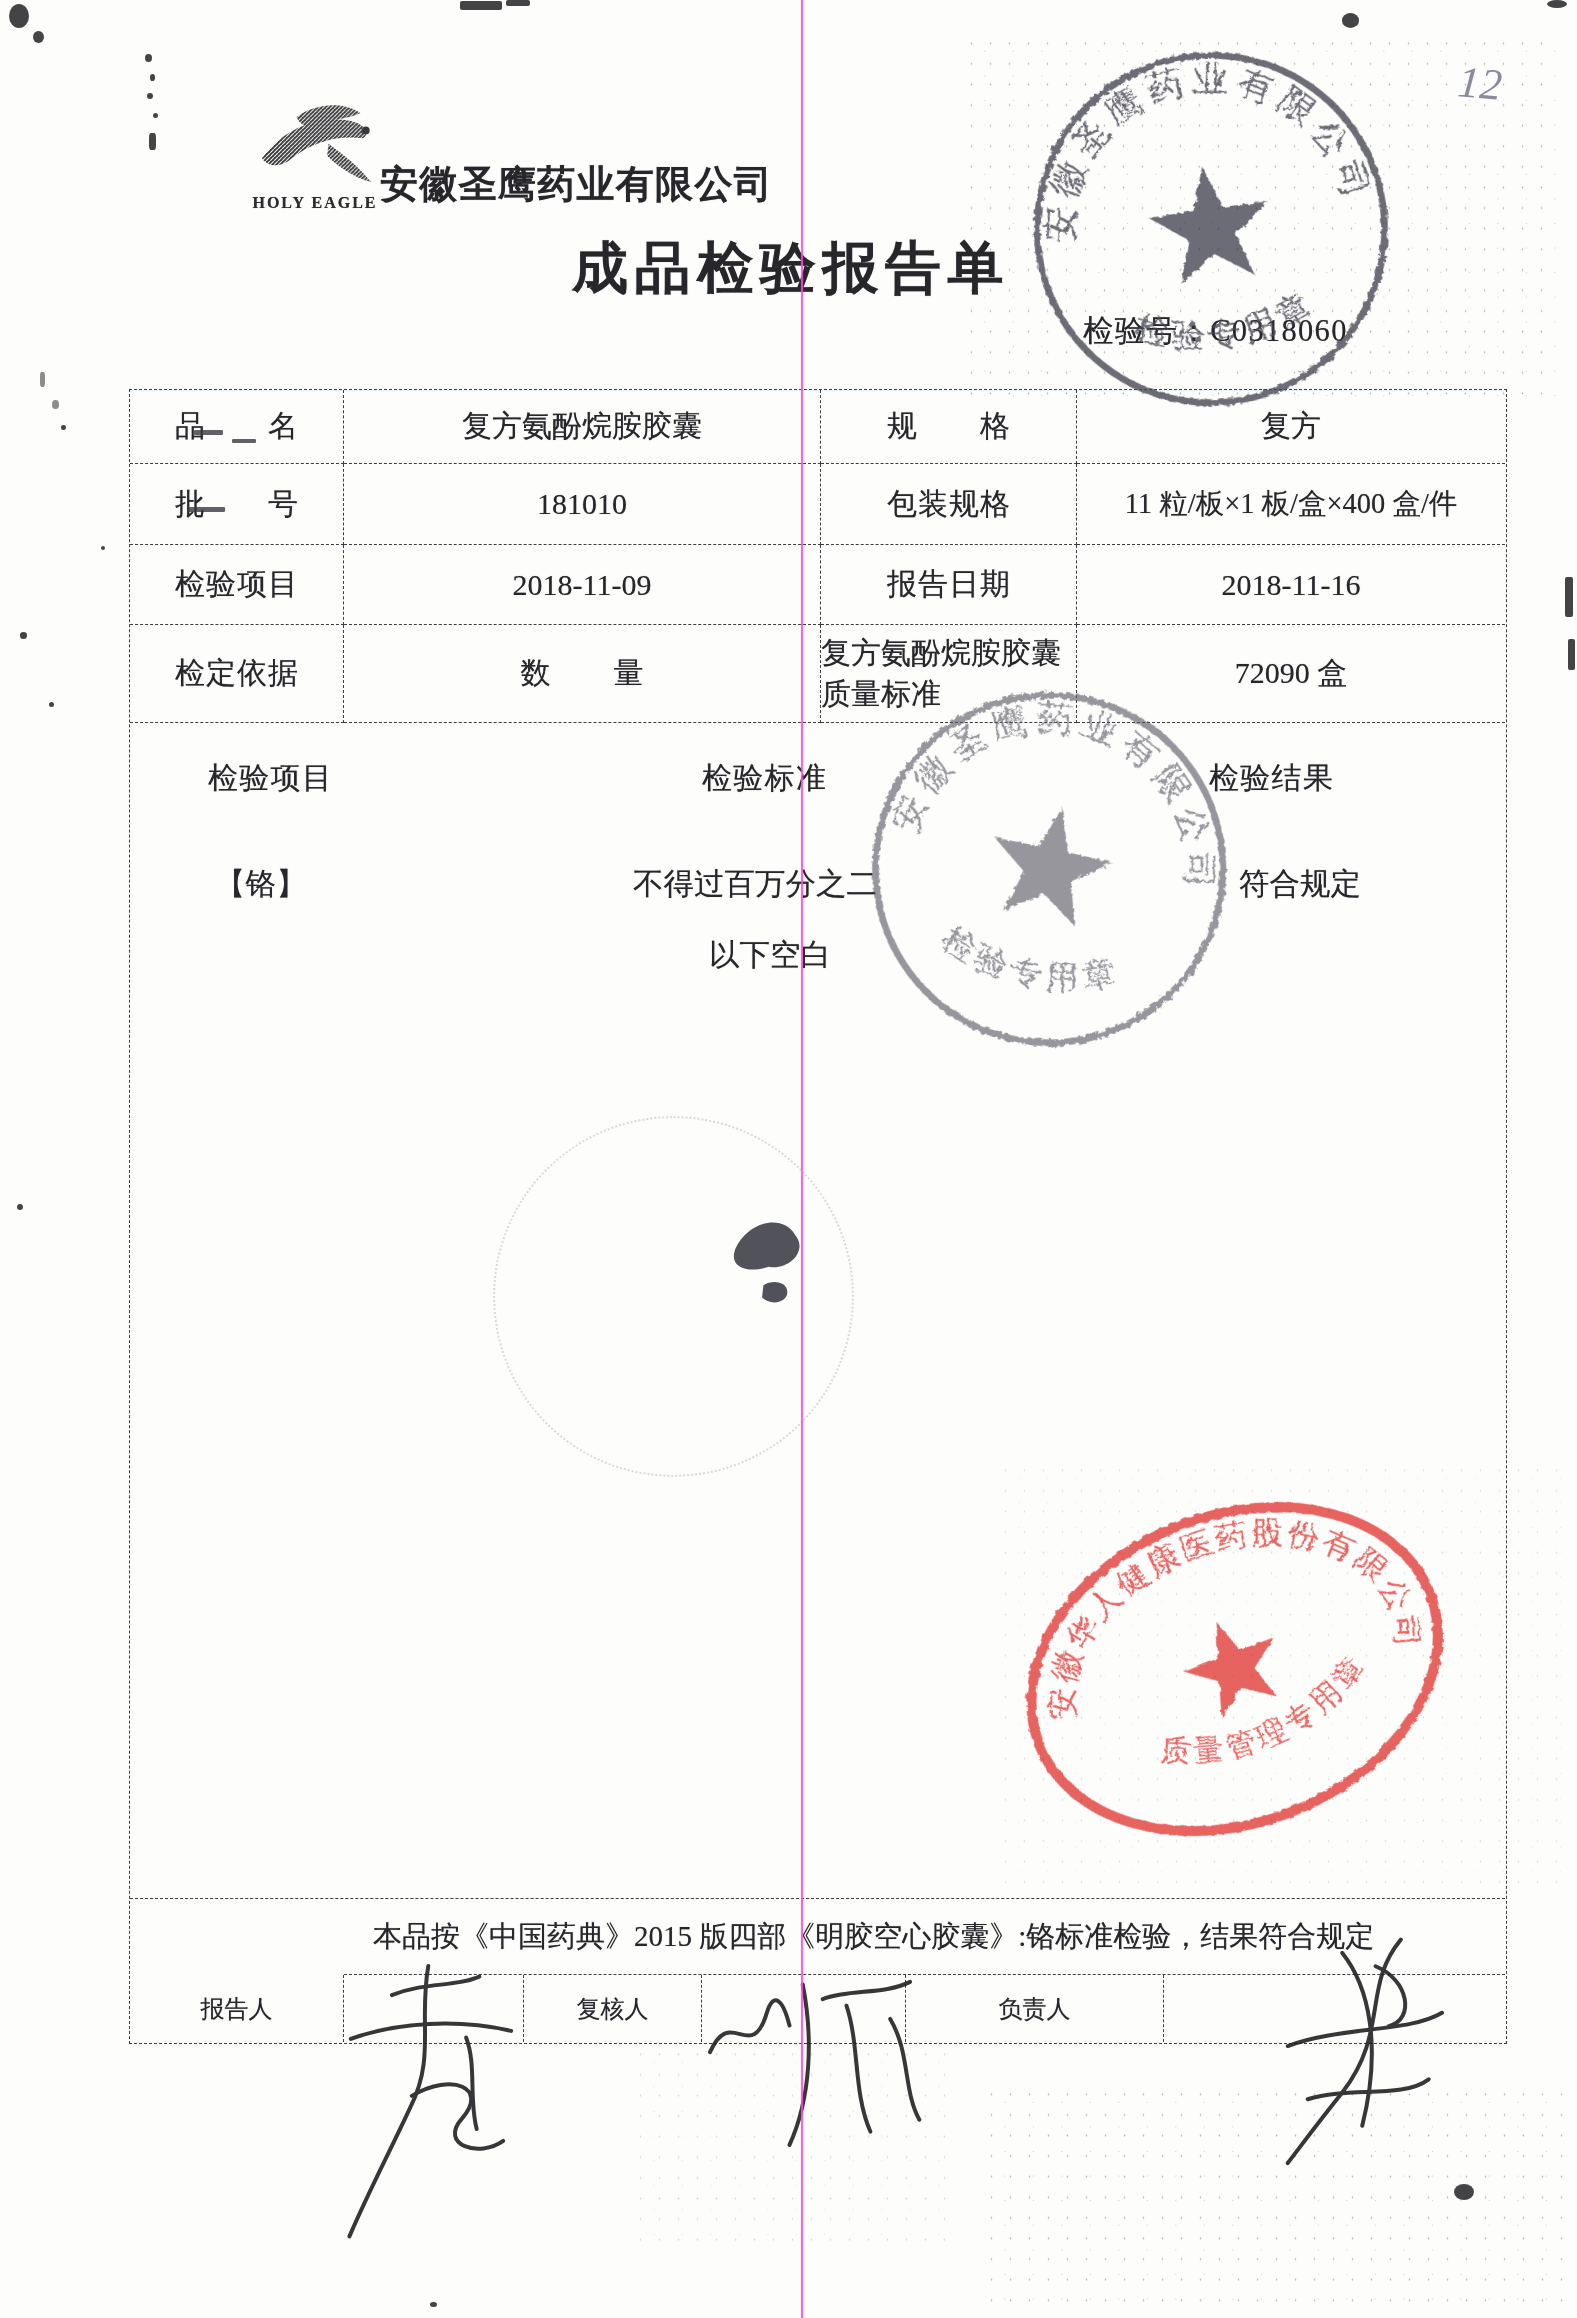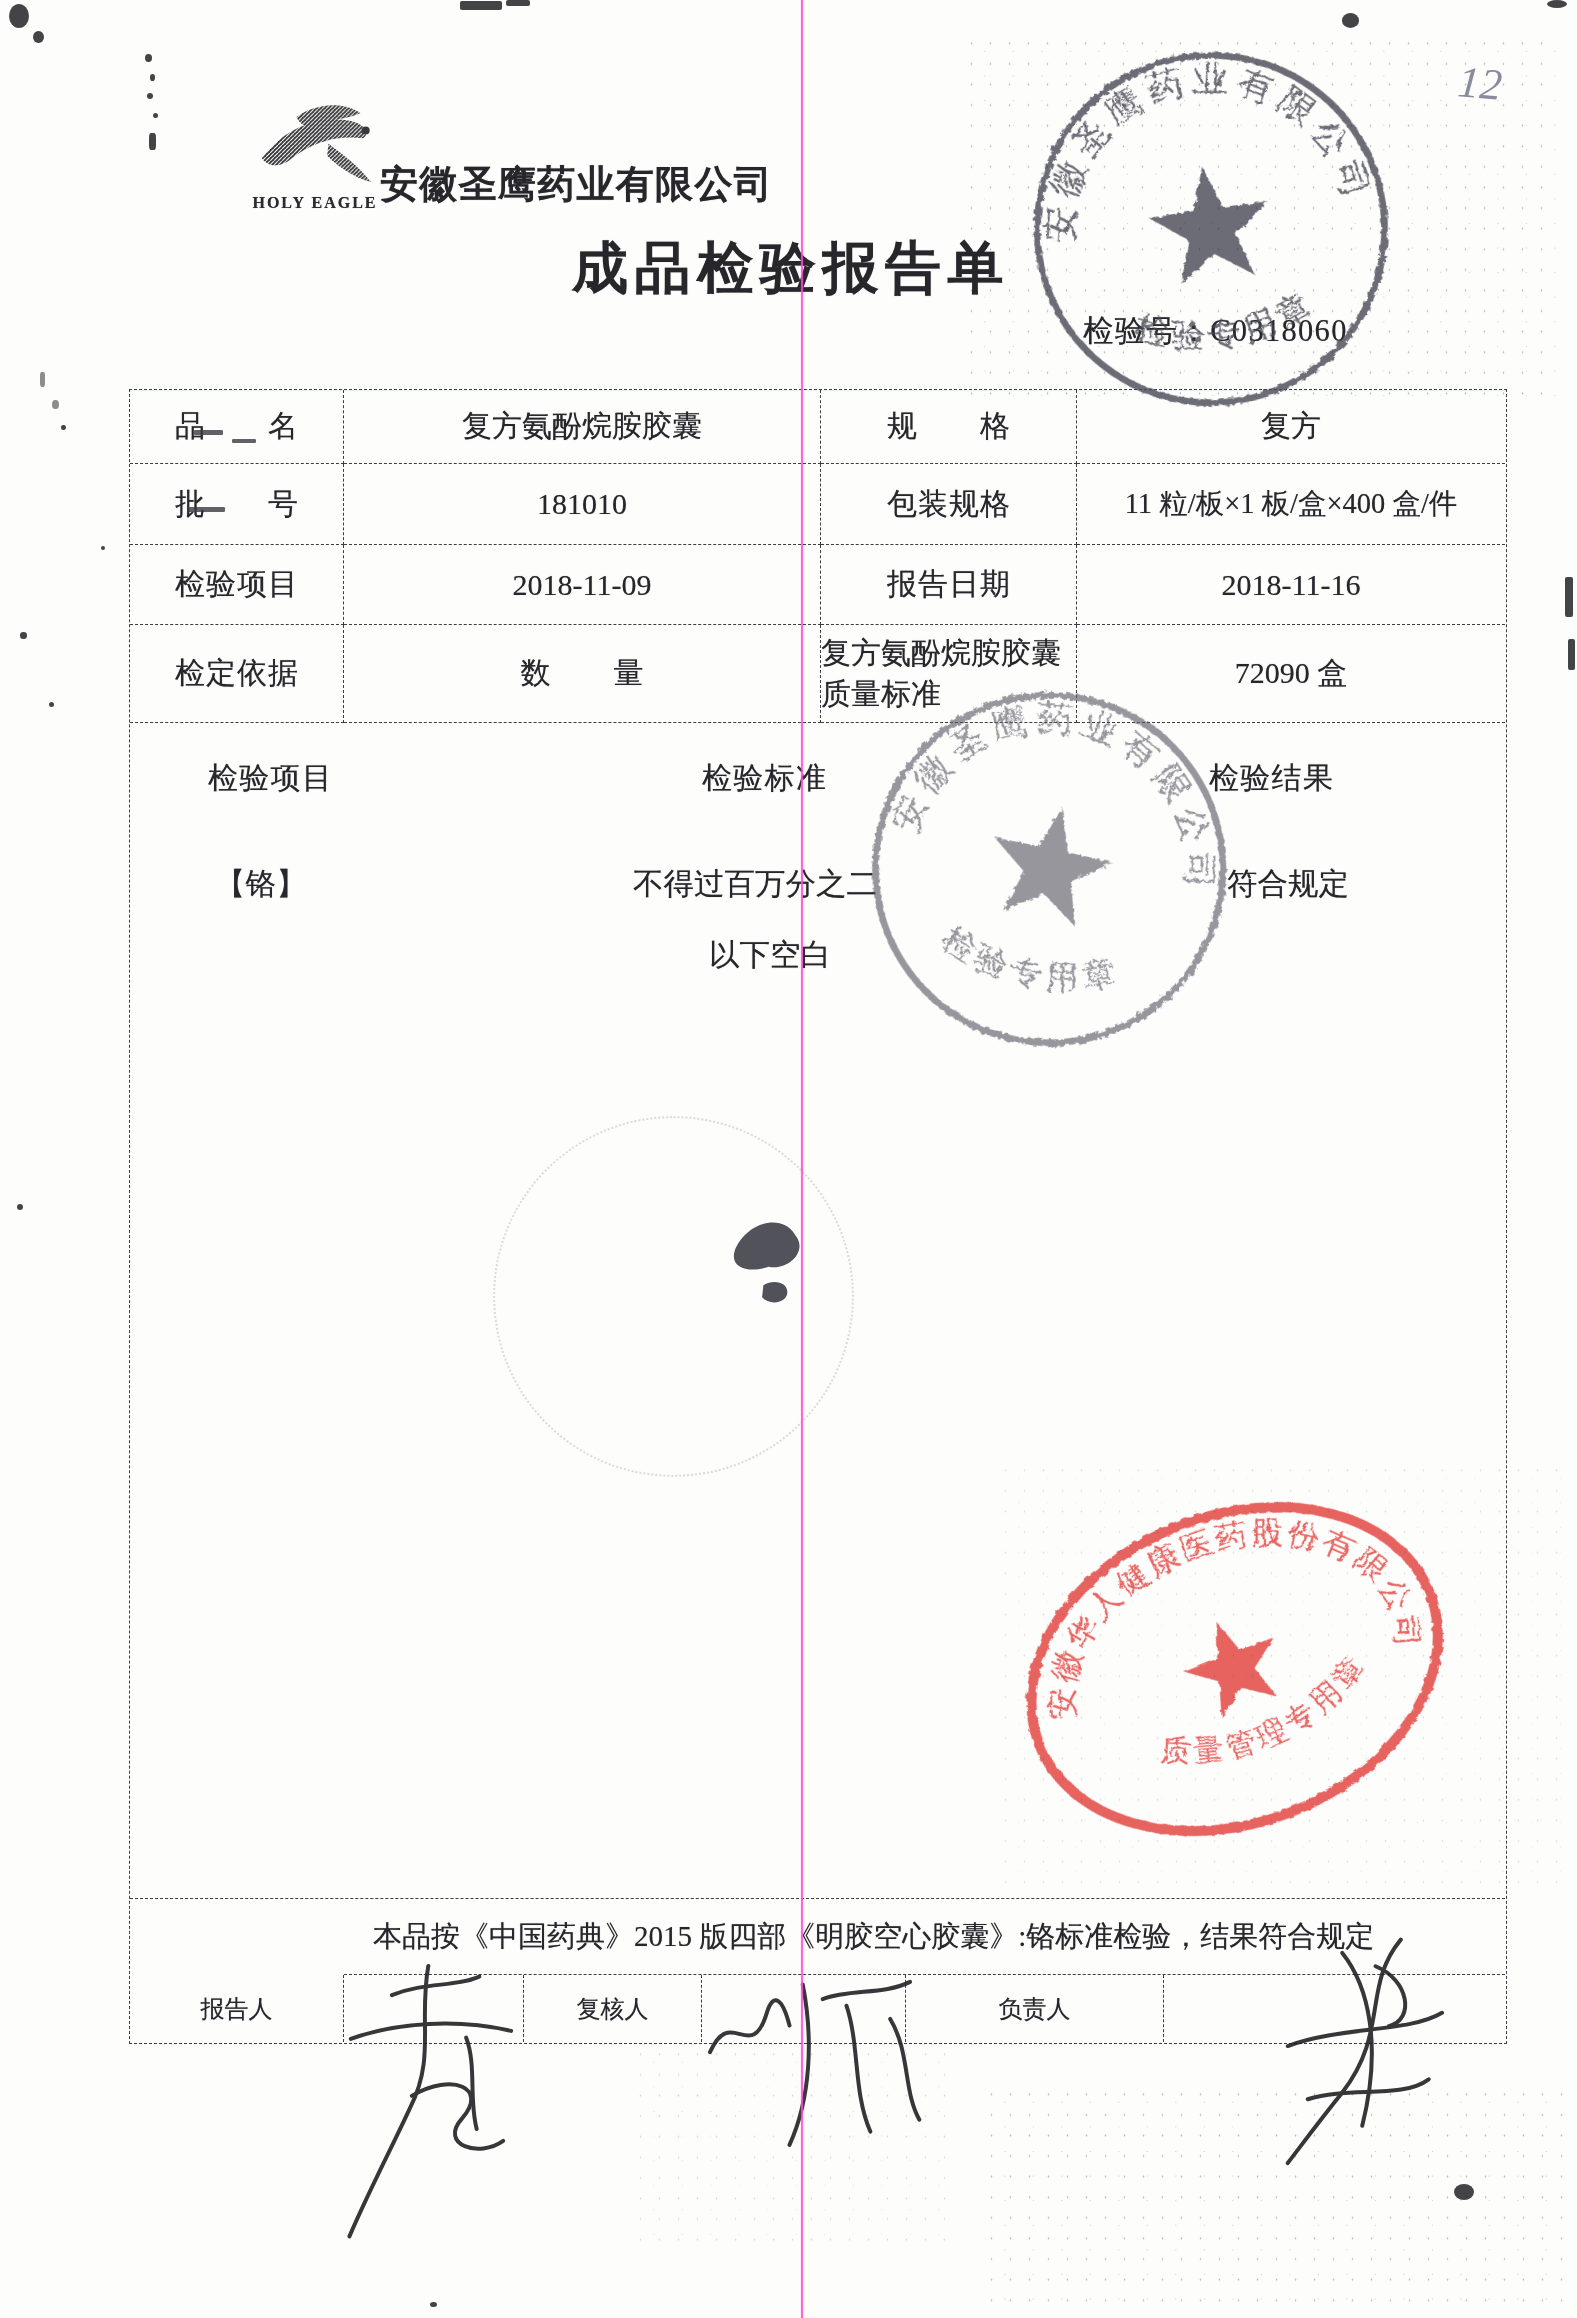--- a/index.html
+++ b/index.html
@@ -145,21 +145,21 @@
         <span>72090 盒</span>
       </div>
 
     <div class="cell bb test-section">
       <span class="abs doc-text" style="left:78px; top:35px; letter-spacing:1.3px;">检验项目</span>
       <span class="abs doc-text" style="left:572px; top:35px; letter-spacing:1.3px;">检验标准</span>
       <span class="abs doc-text" style="left:1079px; top:35px; letter-spacing:1.3px;">检验结果</span>
 
       <span class="abs doc-text" style="left:85px; top:141px; font-size:30.5px;">【铬】</span>
       <span class="abs doc-text" style="left:503px; top:141px; font-size:30.5px;">不得过百万分之二</span>
-      <span class="abs doc-text" style="left:1097px; top:141px; font-size:30.5px;">符合规定</span>
+      <span class="abs doc-text" style="left:1097px; top:141px; font-size:30.5px;padding-left:12px;">符合规定</span>
 
       <span class="abs doc-text" style="left:579px; top:212px; font-size:30.5px;">以下空白</span>
     </div>
 
     <div class="cell bb conclusion-text" style="grid-column:2 / -1;">
         <span>本品按《中国药典》2015 版四部《明胶空心胶囊》:铬标准检验，结果符合规定</span>
       </div>
 
     <div class="sig-grid">
       <div class="cell br">

